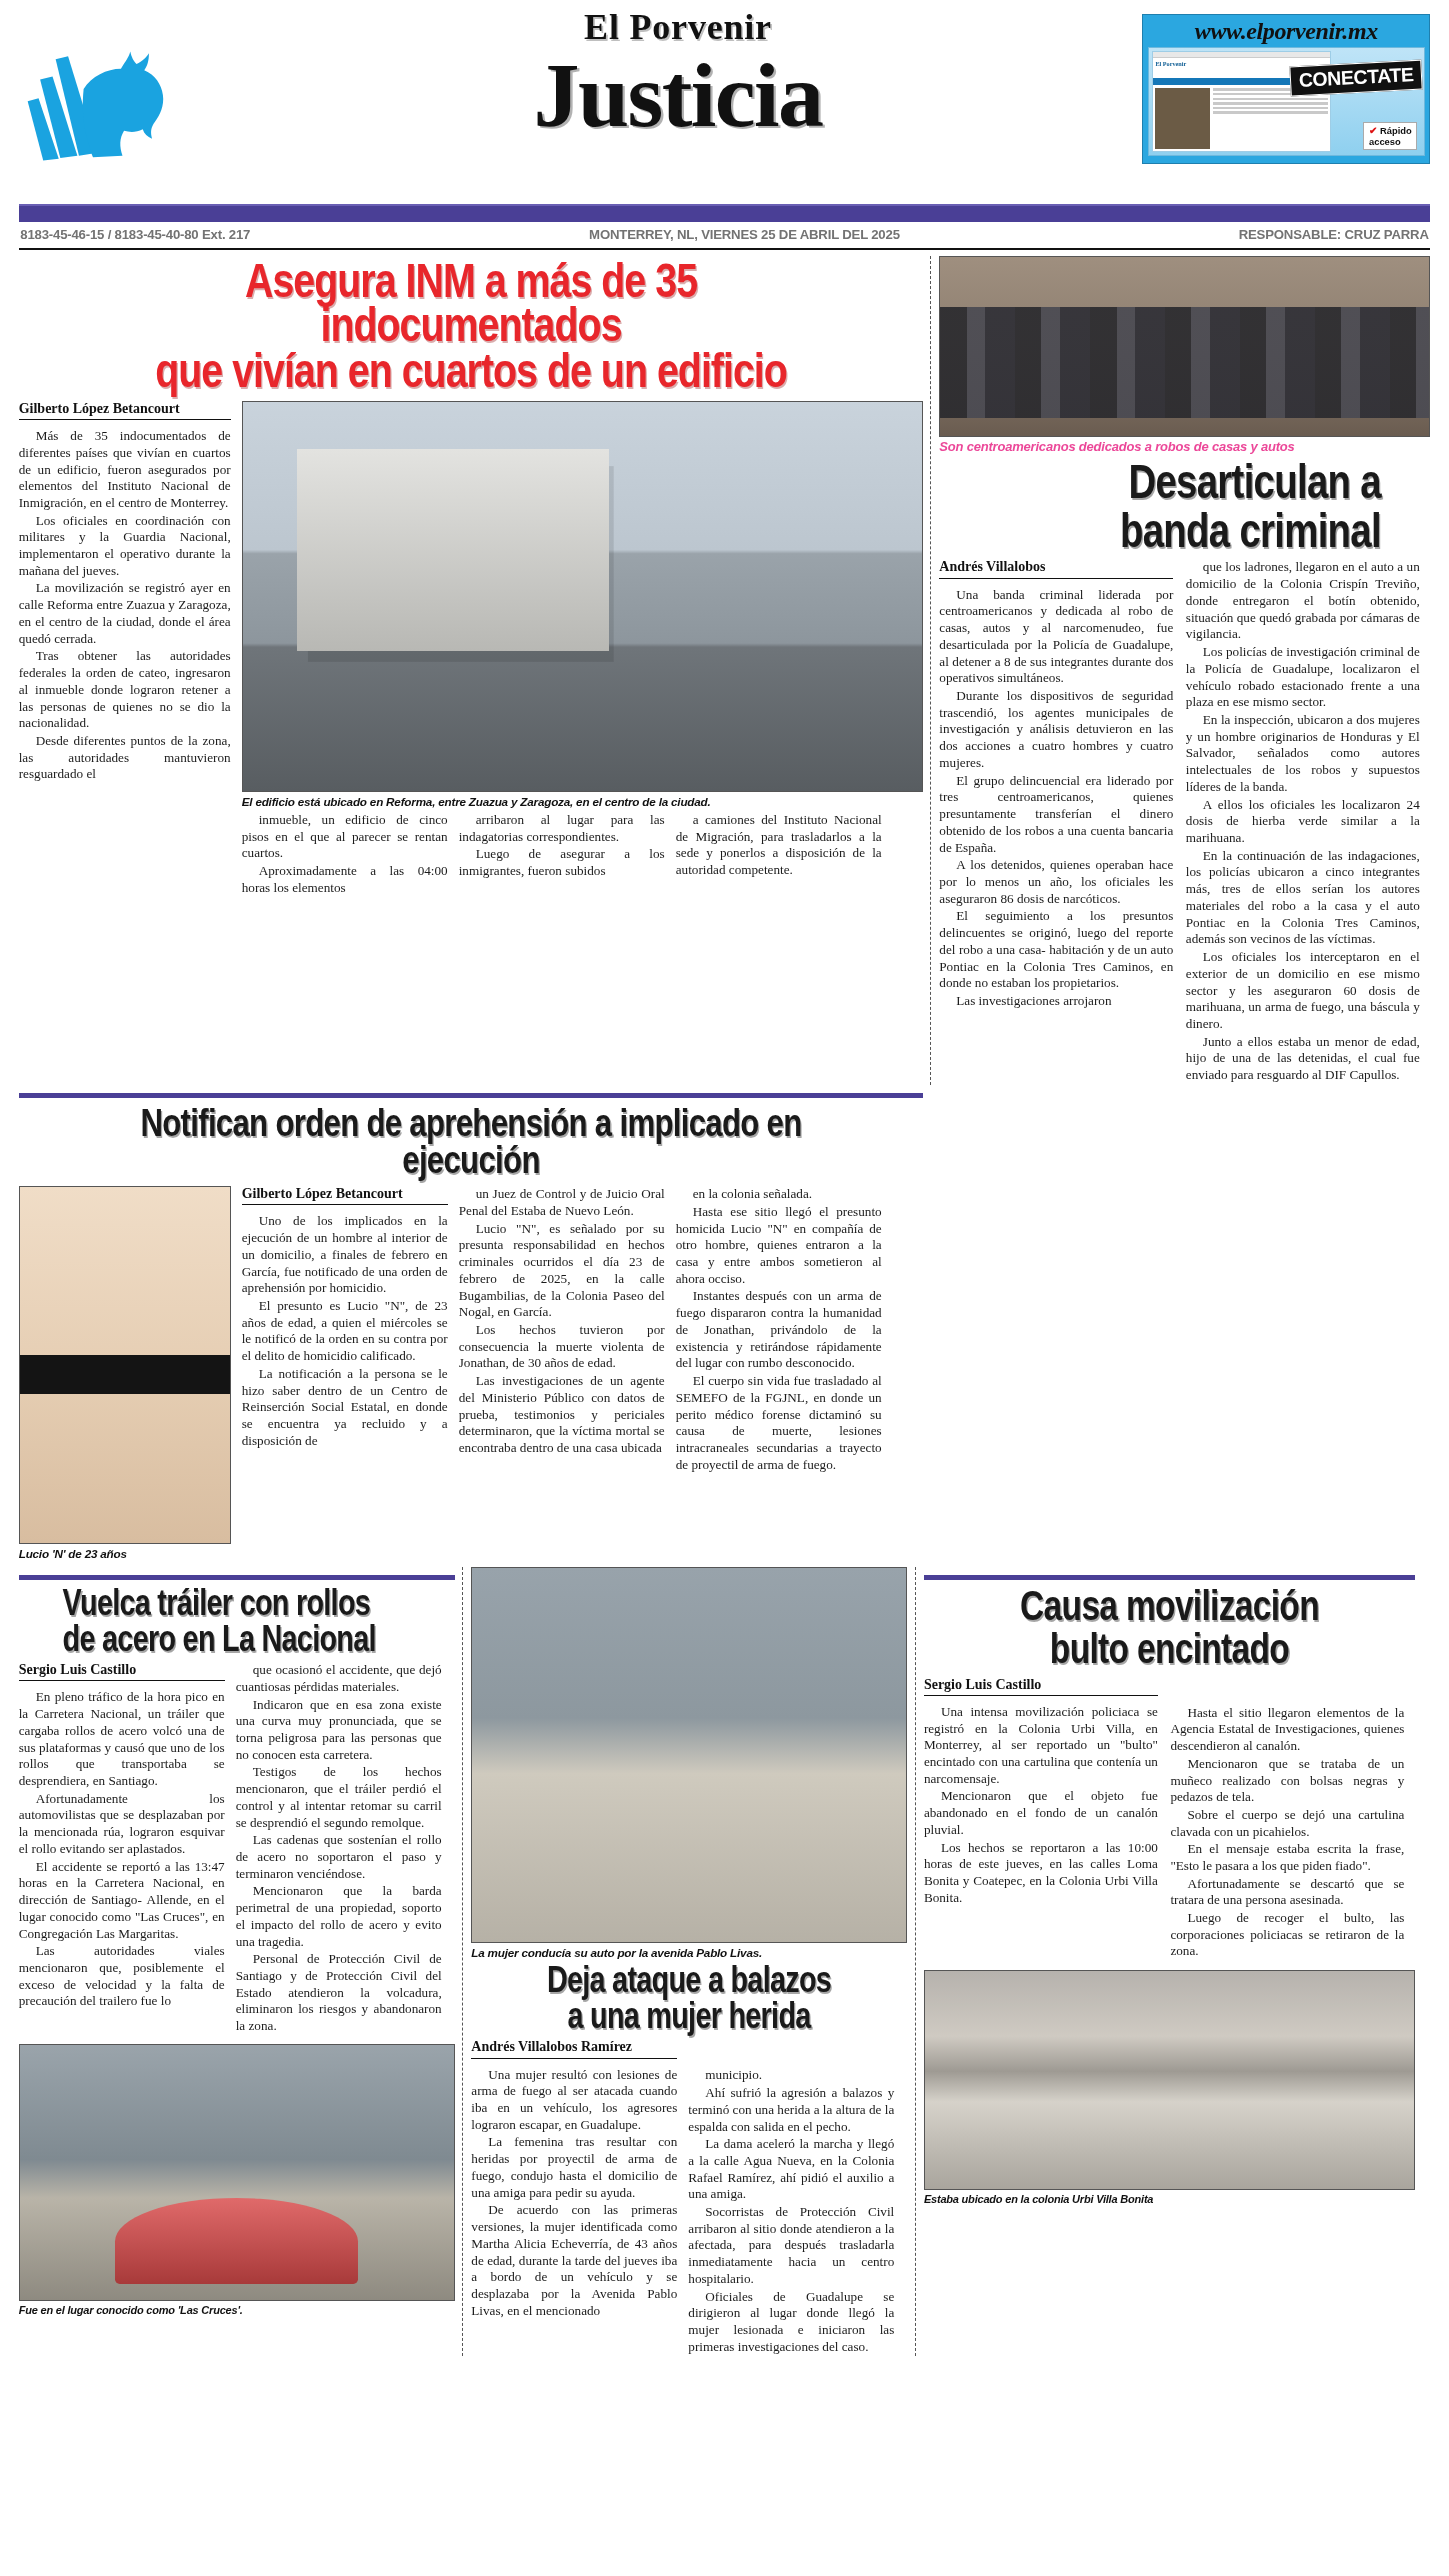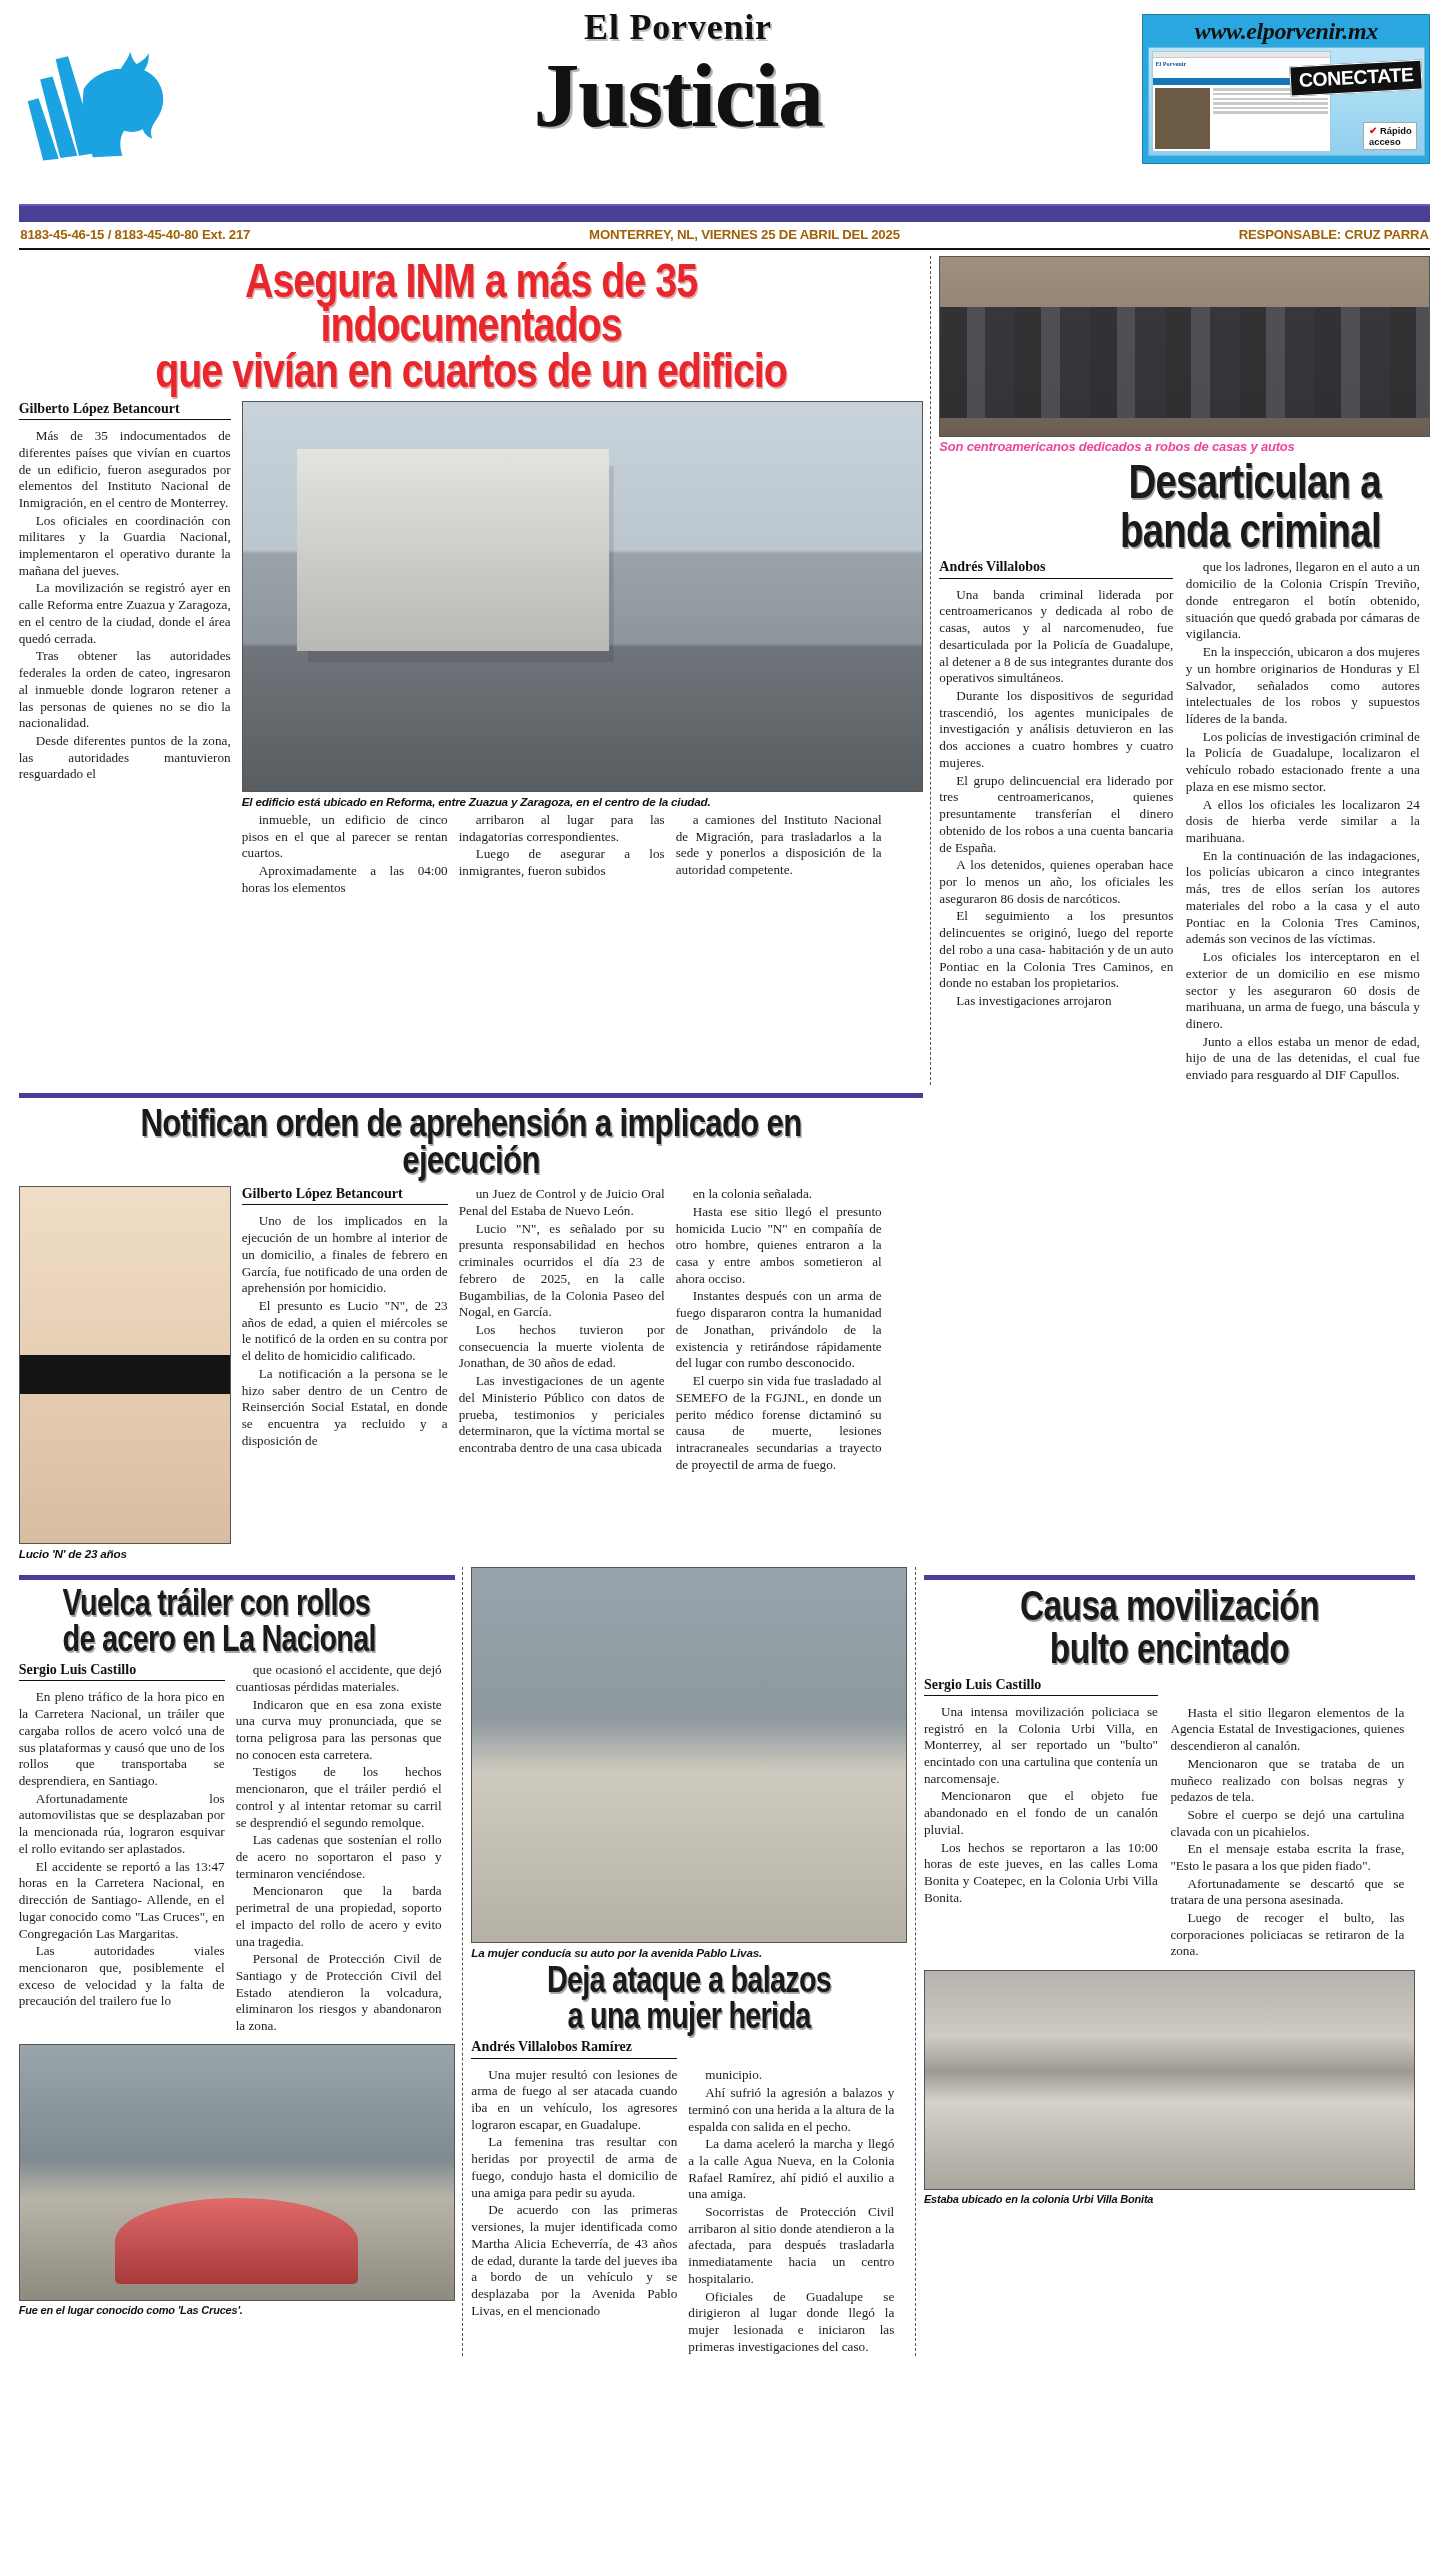--- a/index.html
+++ b/index.html
@@ -137,21 +137,21 @@
   }
   .rule-thin-top { height:2.3px; background:#6a5fb4; margin: 0 18.7px; }
   .infobar {
     margin: 0 18.7px;
     display: flex;
     align-items: flex-start;
     justify-content: space-between;
     font-family: "Liberation Sans", sans-serif;
     font-weight: bold;
     font-size: 13.2px;
-    color: #a16207;
+    color: #737373;
     padding: 4.7px 1.6px 6.2px 1.6px;
     border-bottom: 2.3px solid #111;
     letter-spacing: -0.2px;
   }
   .infobar .center { flex: 1; text-align: center; }
   .infobar .right { text-align: right; }
 
   
   .content { padding: 0 18.7px; }
 
@@ -384,22 +384,22 @@
             <div class="byline">Andrés Villalobos</div>
             <p>Una banda criminal liderada por centroamericanos y dedicada al robo de casas, autos y al narcomenudeo, fue desarticulada por la Policía de Guadalupe, al detener a 8 de sus integrantes durante dos operativos simultáneos.</p>
             <p>Durante los dispositivos de seguridad trascendió, los agentes municipales de investigación y análisis detuvieron en las dos acciones a cuatro hombres y cuatro mujeres.</p>
             <p>El grupo delincuencial era liderado por tres centroamericanos, quienes presuntamente transferían el dinero obtenido de los robos a una cuenta bancaria de España.</p>
             <p>A los detenidos, quienes operaban hace por lo menos un año, los oficiales les aseguraron 86 dosis de narcóticos.</p>
             <p>El seguimiento a los presuntos delincuentes se originó, luego del reporte del robo a una casa- habitación y de un auto Pontiac en la Colonia Tres Caminos, en donde no estaban los propietarios.</p>
             <p>Las investigaciones arrojaron</p>
           </div>
           <div style="width:234px;" class="body-col">
             <p>que los ladrones, llegaron en el auto a un domicilio de la Colonia Crispín Treviño, donde entregaron el botín obtenido, situación que quedó grabada por cámaras de vigilancia.</p>
+            <p>Los policías de investigación criminal de la Policía de Guadalupe, localizaron el vehículo robado estacionado frente a una plaza en ese mismo sector.</p>
             <p>En la inspección, ubicaron a dos mujeres y un hombre originarios de Honduras y El Salvador, señalados como autores intelectuales de los robos y supuestos líderes de la banda.</p>
-            <p>Los policías de investigación criminal de la Policía de Guadalupe, localizaron el vehículo robado estacionado frente a una plaza en ese mismo sector.</p>
             <p>A ellos los oficiales les localizaron 24 dosis de hierba verde similar a la marihuana.</p>
             <p>En la continuación de las indagaciones, los policías ubicaron a cinco integrantes más, tres de ellos serían los autores materiales del robo a la casa y el auto Pontiac en la Colonia Tres Caminos, además son vecinos de las víctimas.</p>
             <p>Los oficiales los interceptaron en el exterior de un domicilio en ese mismo sector y les aseguraron 60 dosis de marihuana, un arma de fuego, una báscula y dinero.</p>
             <p>Junto a ellos estaba un menor de edad, hijo de una de las detenidas, el cual fue enviado para resguardo al DIF Capullos.</p>
           </div>
         </div>
       </div>
     </div>
 
     <div style="width:904px;">

